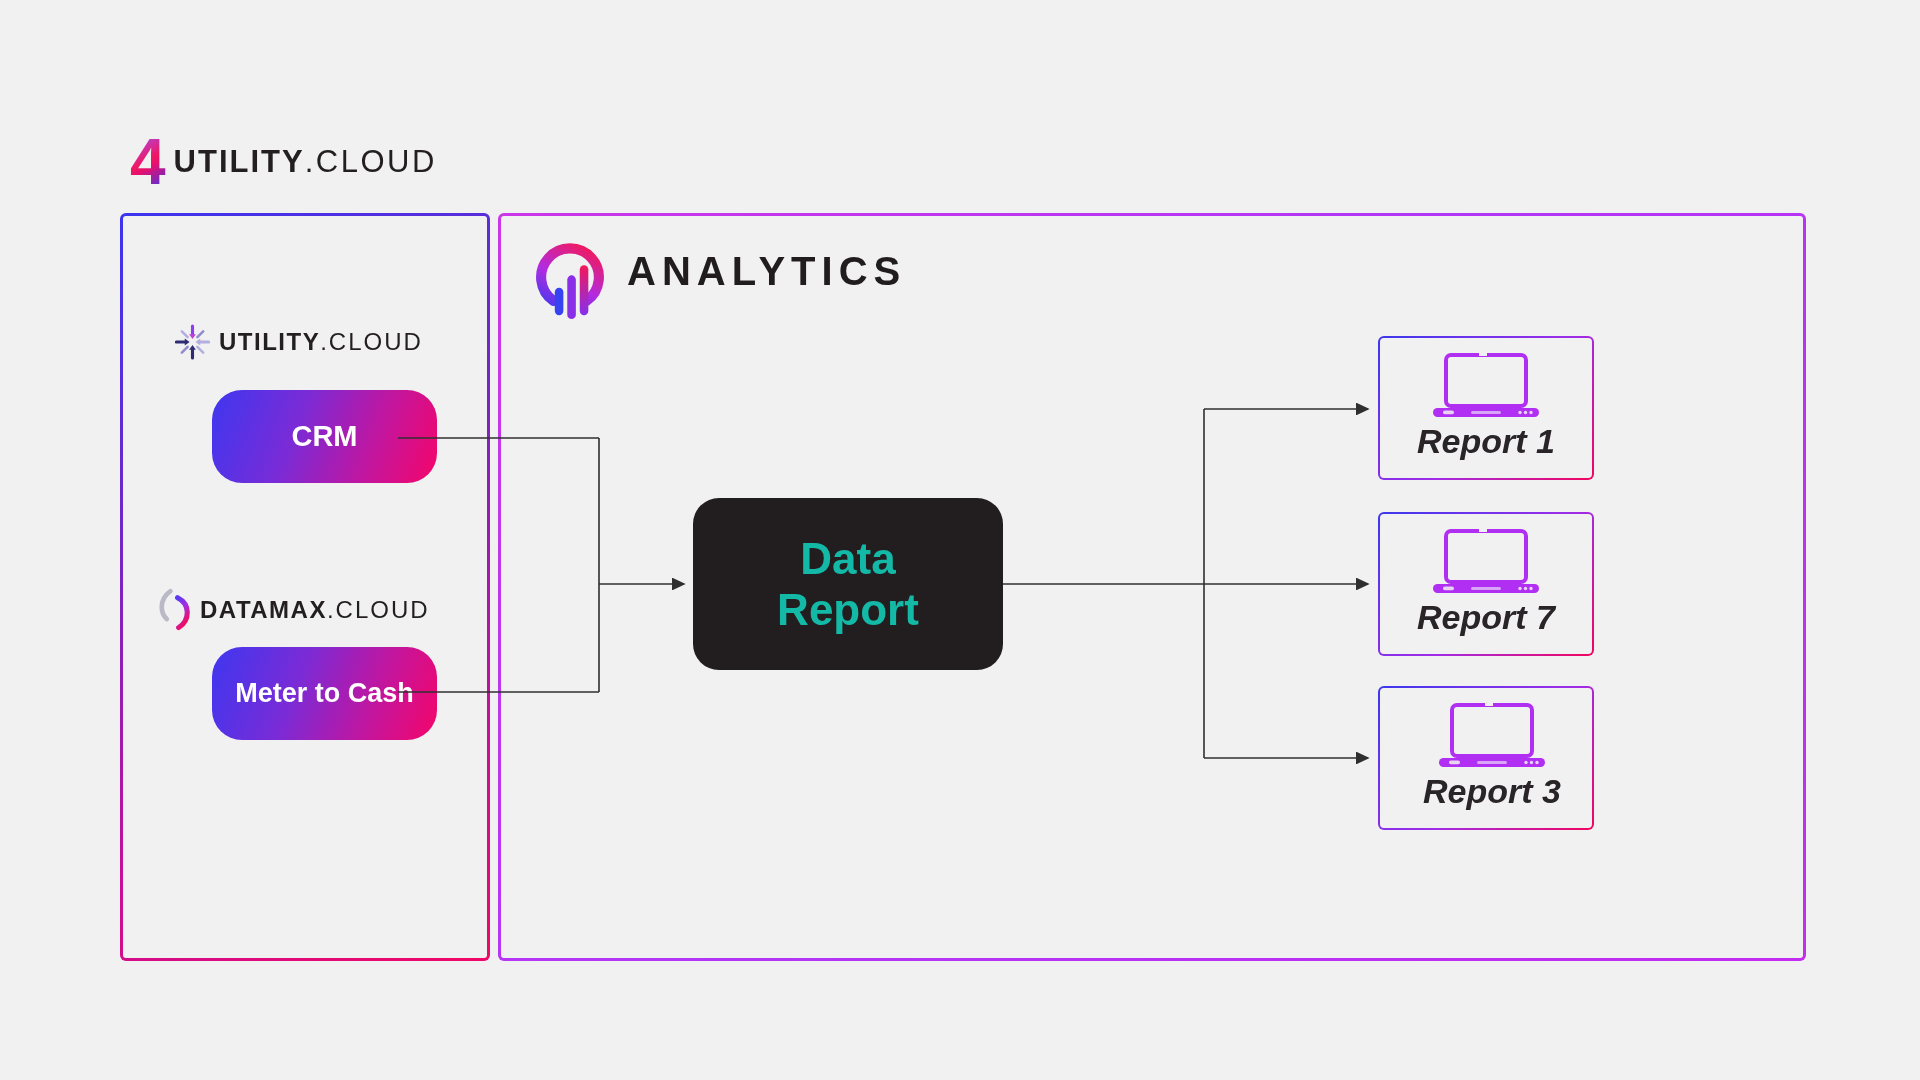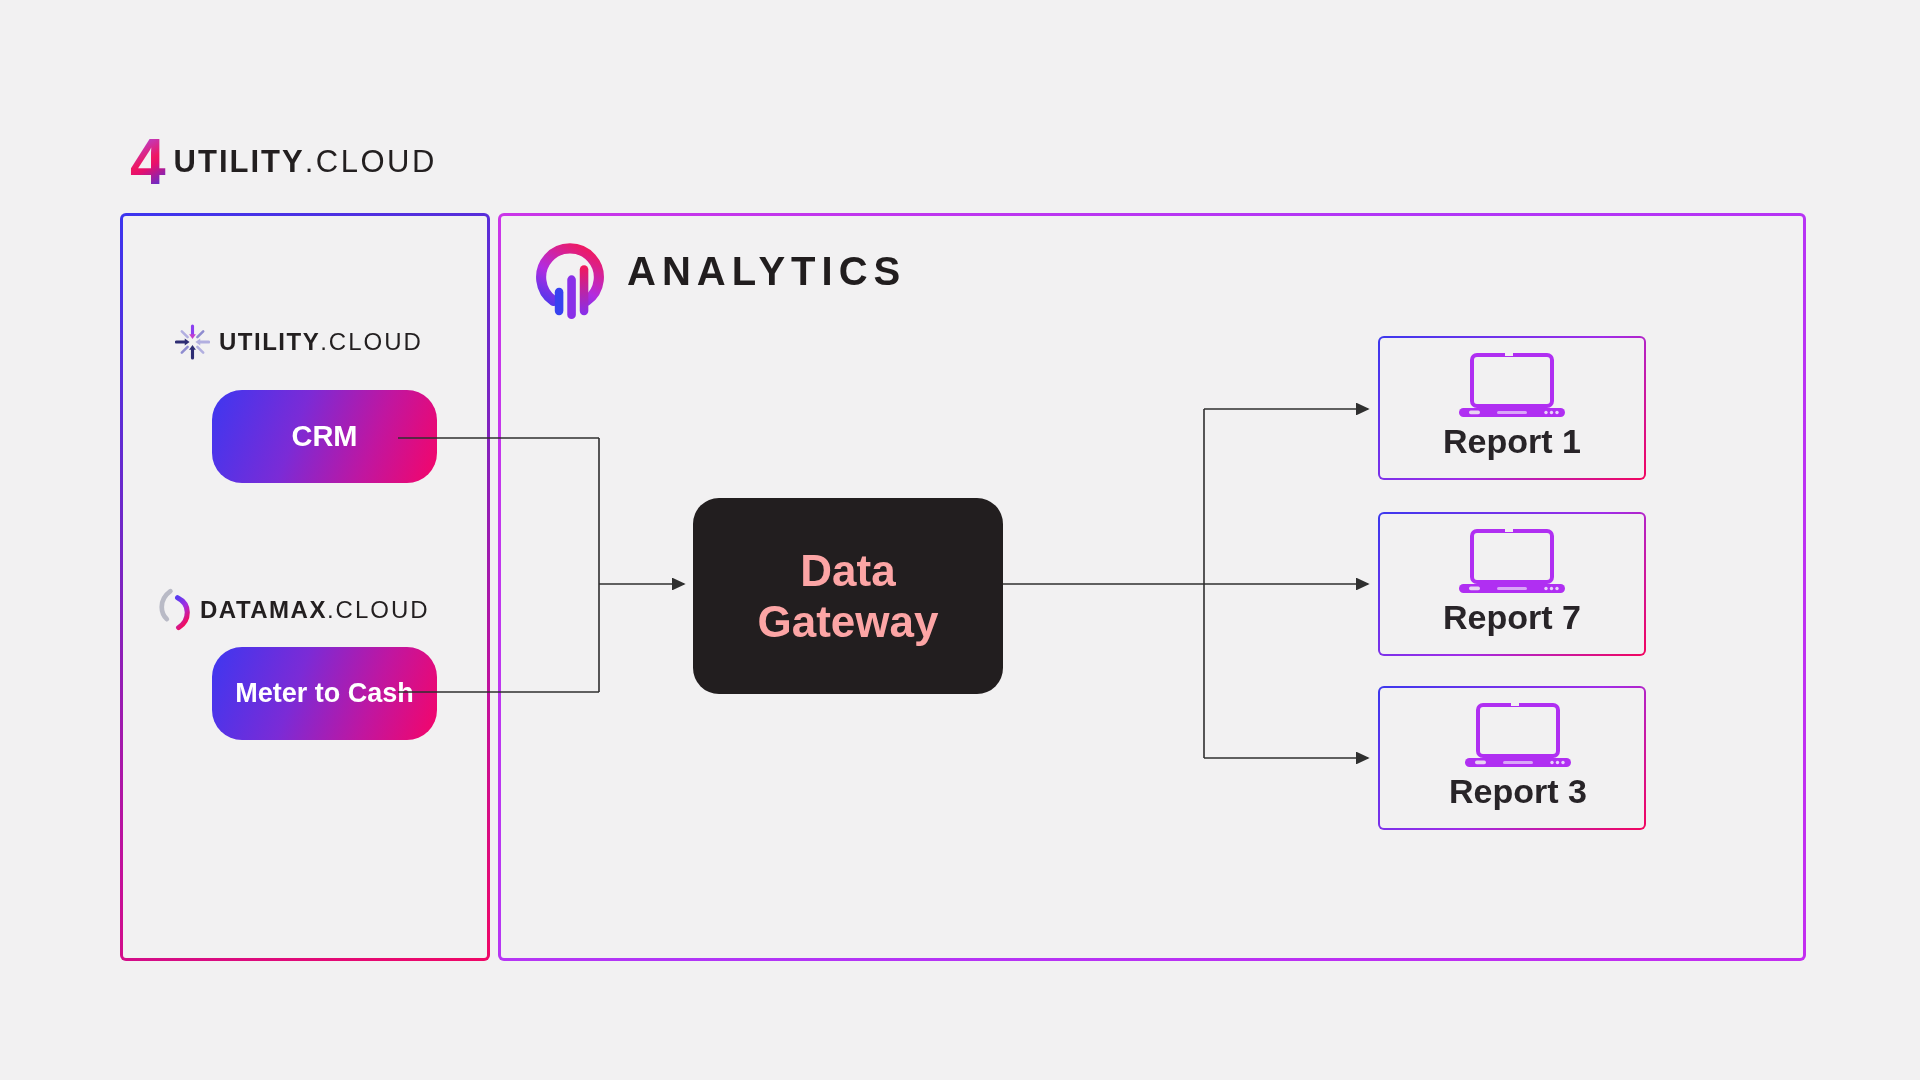--- a/index.html
+++ b/index.html
@@ -43,31 +43,31 @@
     display:flex;align-items:center;justify-content:center;
     color:#ffffff;font-weight:700;margin-left:39px;
   }
   .node-btn.crm{left:173px;top:390px;font-size:29px;}
   .node-btn.meter{left:173px;top:647px;font-size:27px;}
   
   .analytics-header{position:absolute;left:531px;top:243px;display:flex;align-items:flex-start;gap:18px;}
   .analytics-title{font-size:40px;font-weight:800;letter-spacing:6px;color:#211d1e;margin-top:6px;}
   
   .gateway{
-    position:absolute;left:693px;top:498px;width:310px;height:196px;border-radius:26px;
+    position:absolute;left:693px;top:498px;width:310px;height:172px;border-radius:26px;
     background:#221e1f;display:flex;flex-direction:column;align-items:center;justify-content:center;
-    color:#fca5a5;font-size:44px;font-weight:700;line-height:1.16;
+    color:#14b8a6;font-size:44px;font-weight:700;line-height:1.16;
   }
   
   .report{
-    position:absolute;left:1378px;width:268px;height:144px;border-radius:6px;border:2px solid transparent;
+    position:absolute;left:1378px;width:216px;height:144px;border-radius:6px;border:2px solid transparent;
     background:linear-gradient(#f2f1f2,#f2f1f2) padding-box,
                linear-gradient(135deg,#3c38ee 0%,#a02de8 55%,#f2055e 100%) border-box;
     display:flex;flex-direction:column;align-items:center;justify-content:flex-start;
-    padding-top:15px;box-sizing:border-box;
+    padding-top:15px;box-sizing:border-box;font-style:italic;
   }
   .report.r1{top:336px;} .report.r2{top:512px;} .report.r3{top:686px;padding-left:12px;}
   .report-label{font-size:34px;font-weight:700;color:#282428;margin-top:5px;}
   
   .connectors{position:absolute;left:0;top:0;width:1920px;height:1080px;pointer-events:none;}
 </style>
 </head>
 <body>
 
 <div class="canvas">
@@ -136,21 +136,21 @@
       <path d="M28.8,74.3 A37,37 0 1 1 71.2,74.3" fill="none" stroke="url(#ag)" stroke-width="13" stroke-linecap="round"></path>
       <line x1="36" y1="63" x2="36" y2="87" stroke="#3742f0" stroke-width="11" stroke-linecap="round"></line>
       <line x1="52" y1="47" x2="52" y2="92" stroke="#8a2fe8" stroke-width="11" stroke-linecap="round"></line>
       <line x1="68" y1="34" x2="68" y2="87" stroke="url(#agbar)" stroke-width="11" stroke-linecap="round"></line>
     </svg>
     <span class="analytics-title">ANALYTICS</span>
   </div>
 
   <div class="gateway">
     <span>Data</span>
-    <span>Gateway</span>
+    <span>Report</span>
   </div>
 
   <div class="report r1">
     <svg width="106" height="64" viewBox="0 0 106 64">
       <rect x="13" y="2" width="80" height="51" rx="5" fill="none" stroke="#b02ff2" stroke-width="4"></rect>
       <rect x="46" y="0" width="8" height="3" fill="#f2f1f2"></rect>
       <rect x="0" y="55" width="106" height="9" rx="4.5" fill="#b02ff2"></rect>
       <rect x="10" y="57.6" width="11" height="3.6" rx="1.8" fill="#f2f1f2" opacity="0.85"></rect>
       <rect x="38" y="58" width="30" height="3" rx="1.5" fill="#d9a6f7"></rect>
       <circle cx="87" cy="59.5" r="1.7" fill="#e9d2fb"></circle>

